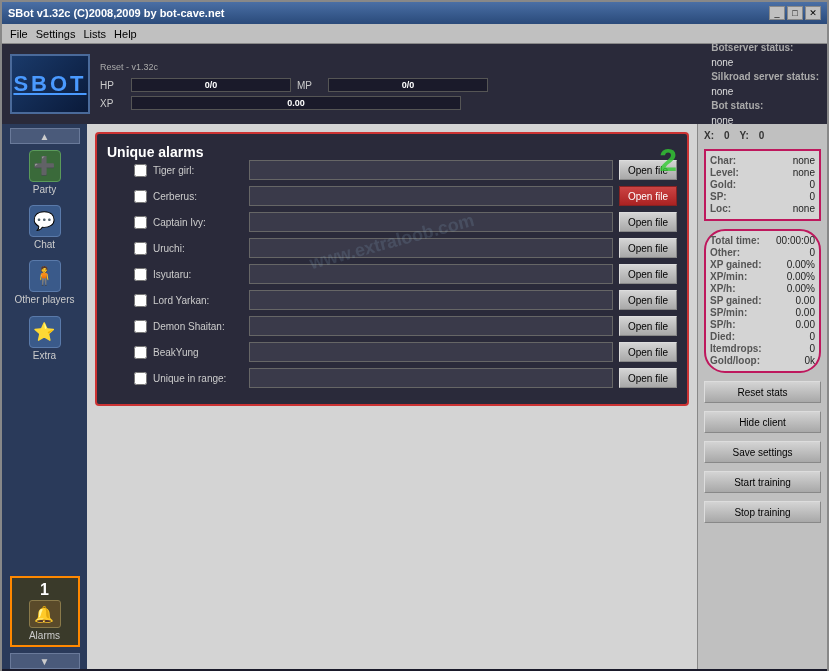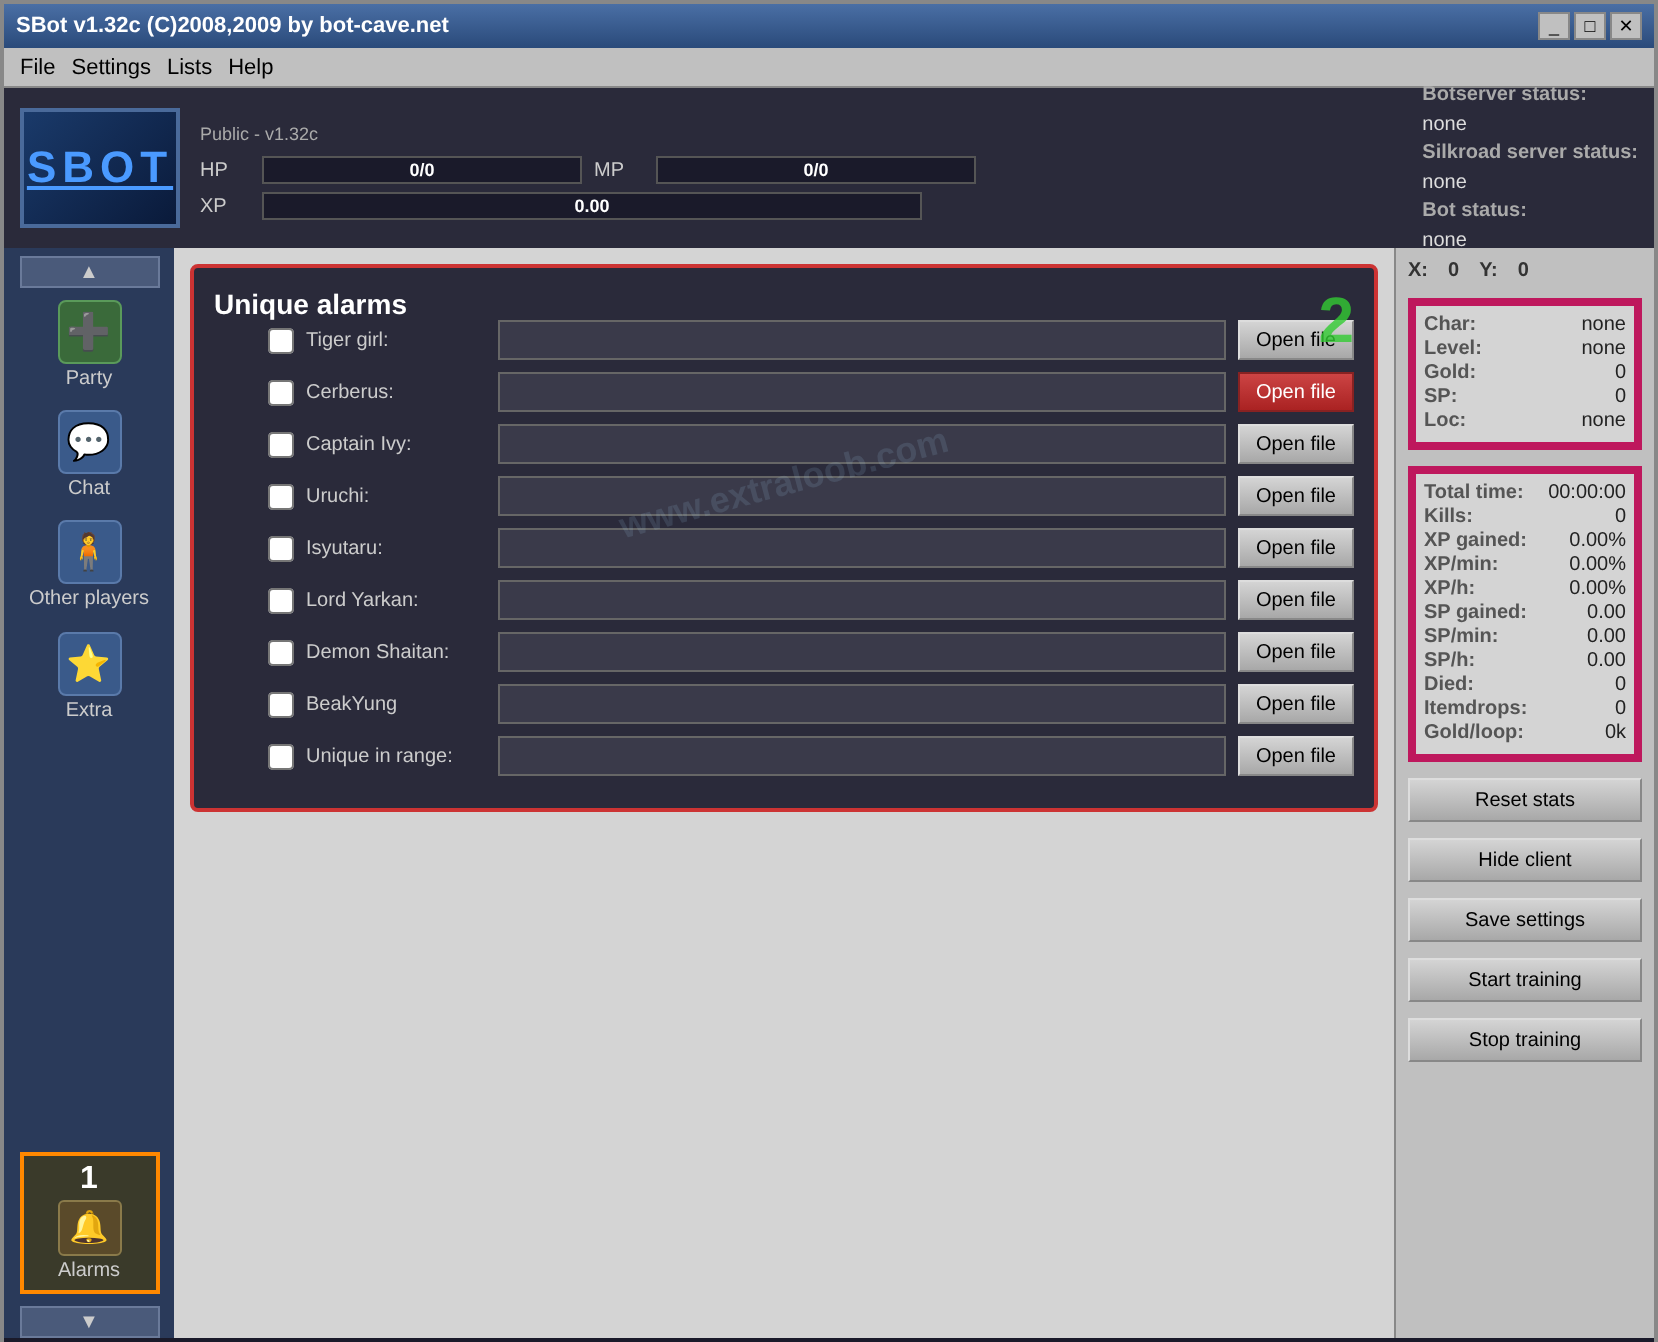--- a/index.html
+++ b/index.html
@@ -334,21 +334,21 @@
     .coords-row {
       display: flex;
       gap: 10px;
       font-size: 10px;
       color: #333;
       font-weight: bold;
       margin-bottom: 4px;
     }
     .right-section {
       background: #d4d4d4;
-      border: 4px solid #be185d;
+      border: 2px solid #be185d;
       padding: 4px;
       font-size: 10px;
     }
     .right-stat-row {
       display: flex;
       justify-content: space-between;
       margin-bottom: 1px;
     }
     .right-stat-label { color: #555; font-weight: bold; }
     .right-stat-val { color: #222; }
@@ -393,21 +393,21 @@
     <span class="menu-item">Help</span>
   </div>
 
   <div class="main-content">
 
     <div class="top-bar">
       <div class="logo">
         <span style="color:#4a9aff; font-size:22px; font-weight:bold; letter-spacing:3px;">SBOT</span>
       </div>
       <div class="stats-bars">
-        <div style="color:#aaa; font-size:9px; margin-bottom:2px;">Public - v1.32c</div>
+        <div style="color:#aaa; font-size:9px; margin-bottom:2px;">Reset - v1.32c</div>
         <div class="bar-row">
           <span class="bar-label">HP</span>
           <div class="bar-container">
             <div class="bar-hp" style="width:0%;"></div>
             <span class="bar-value">0/0</span>
           </div>
           <span class="bar-label">MP</span>
           <div class="bar-container">
             <div class="bar-mp" style="width:0%;"></div>
             <span class="bar-value">0/0</span>
@@ -568,27 +568,27 @@
           <div class="right-stat-row">
             <span class="right-stat-label">SP:</span>
             <span class="right-stat-val">0</span>
           </div>
           <div class="right-stat-row">
             <span class="right-stat-label">Loc:</span>
             <span class="right-stat-val">none</span>
           </div>
         </div>
 
-        <div class="right-section" style="margin-top:4px;">
+        <div class="right-section" style="margin-top:4px;border-radius:21px;">
           <div class="right-stat-row">
             <span class="right-stat-label">Total time:</span>
             <span class="right-stat-val">00:00:00</span>
           </div>
           <div class="right-stat-row">
-            <span class="right-stat-label">Kills:</span>
+            <span class="right-stat-label">Other:</span>
             <span class="right-stat-val">0</span>
           </div>
           <div class="right-stat-row">
             <span class="right-stat-label">XP gained:</span>
             <span class="right-stat-val">0.00%</span>
           </div>
           <div class="right-stat-row">
             <span class="right-stat-label">XP/min:</span>
             <span class="right-stat-val">0.00%</span>
           </div>

